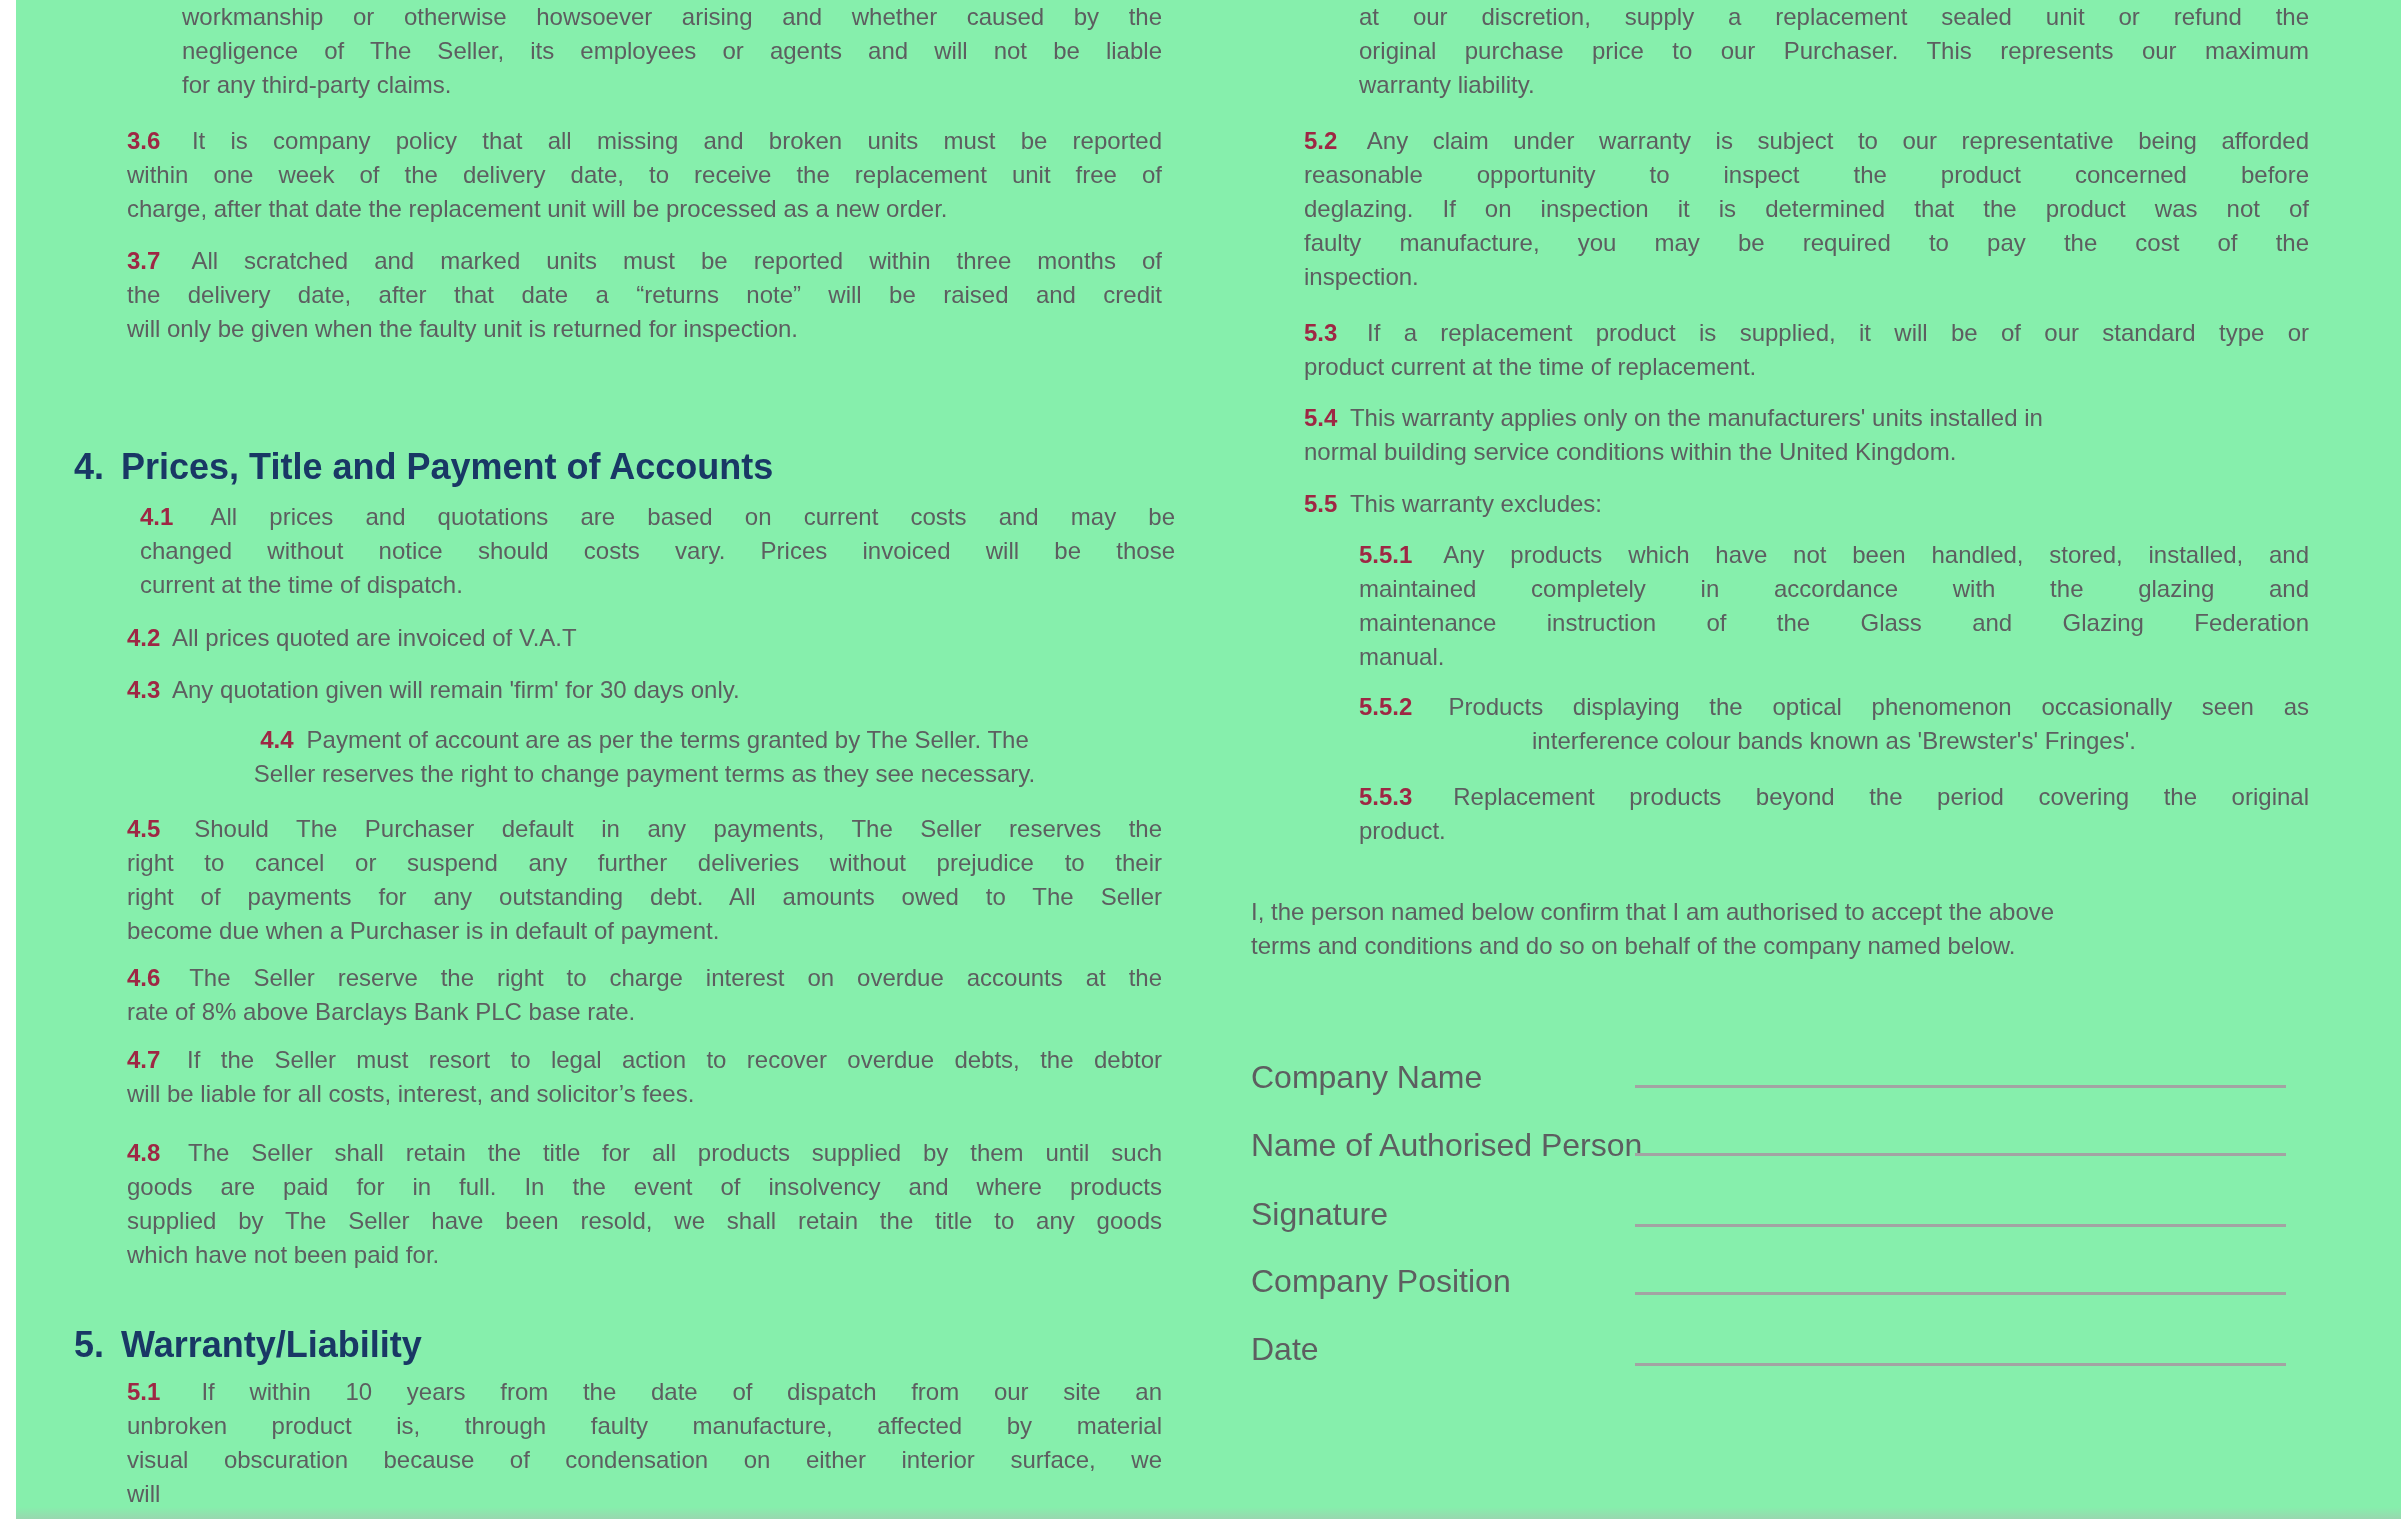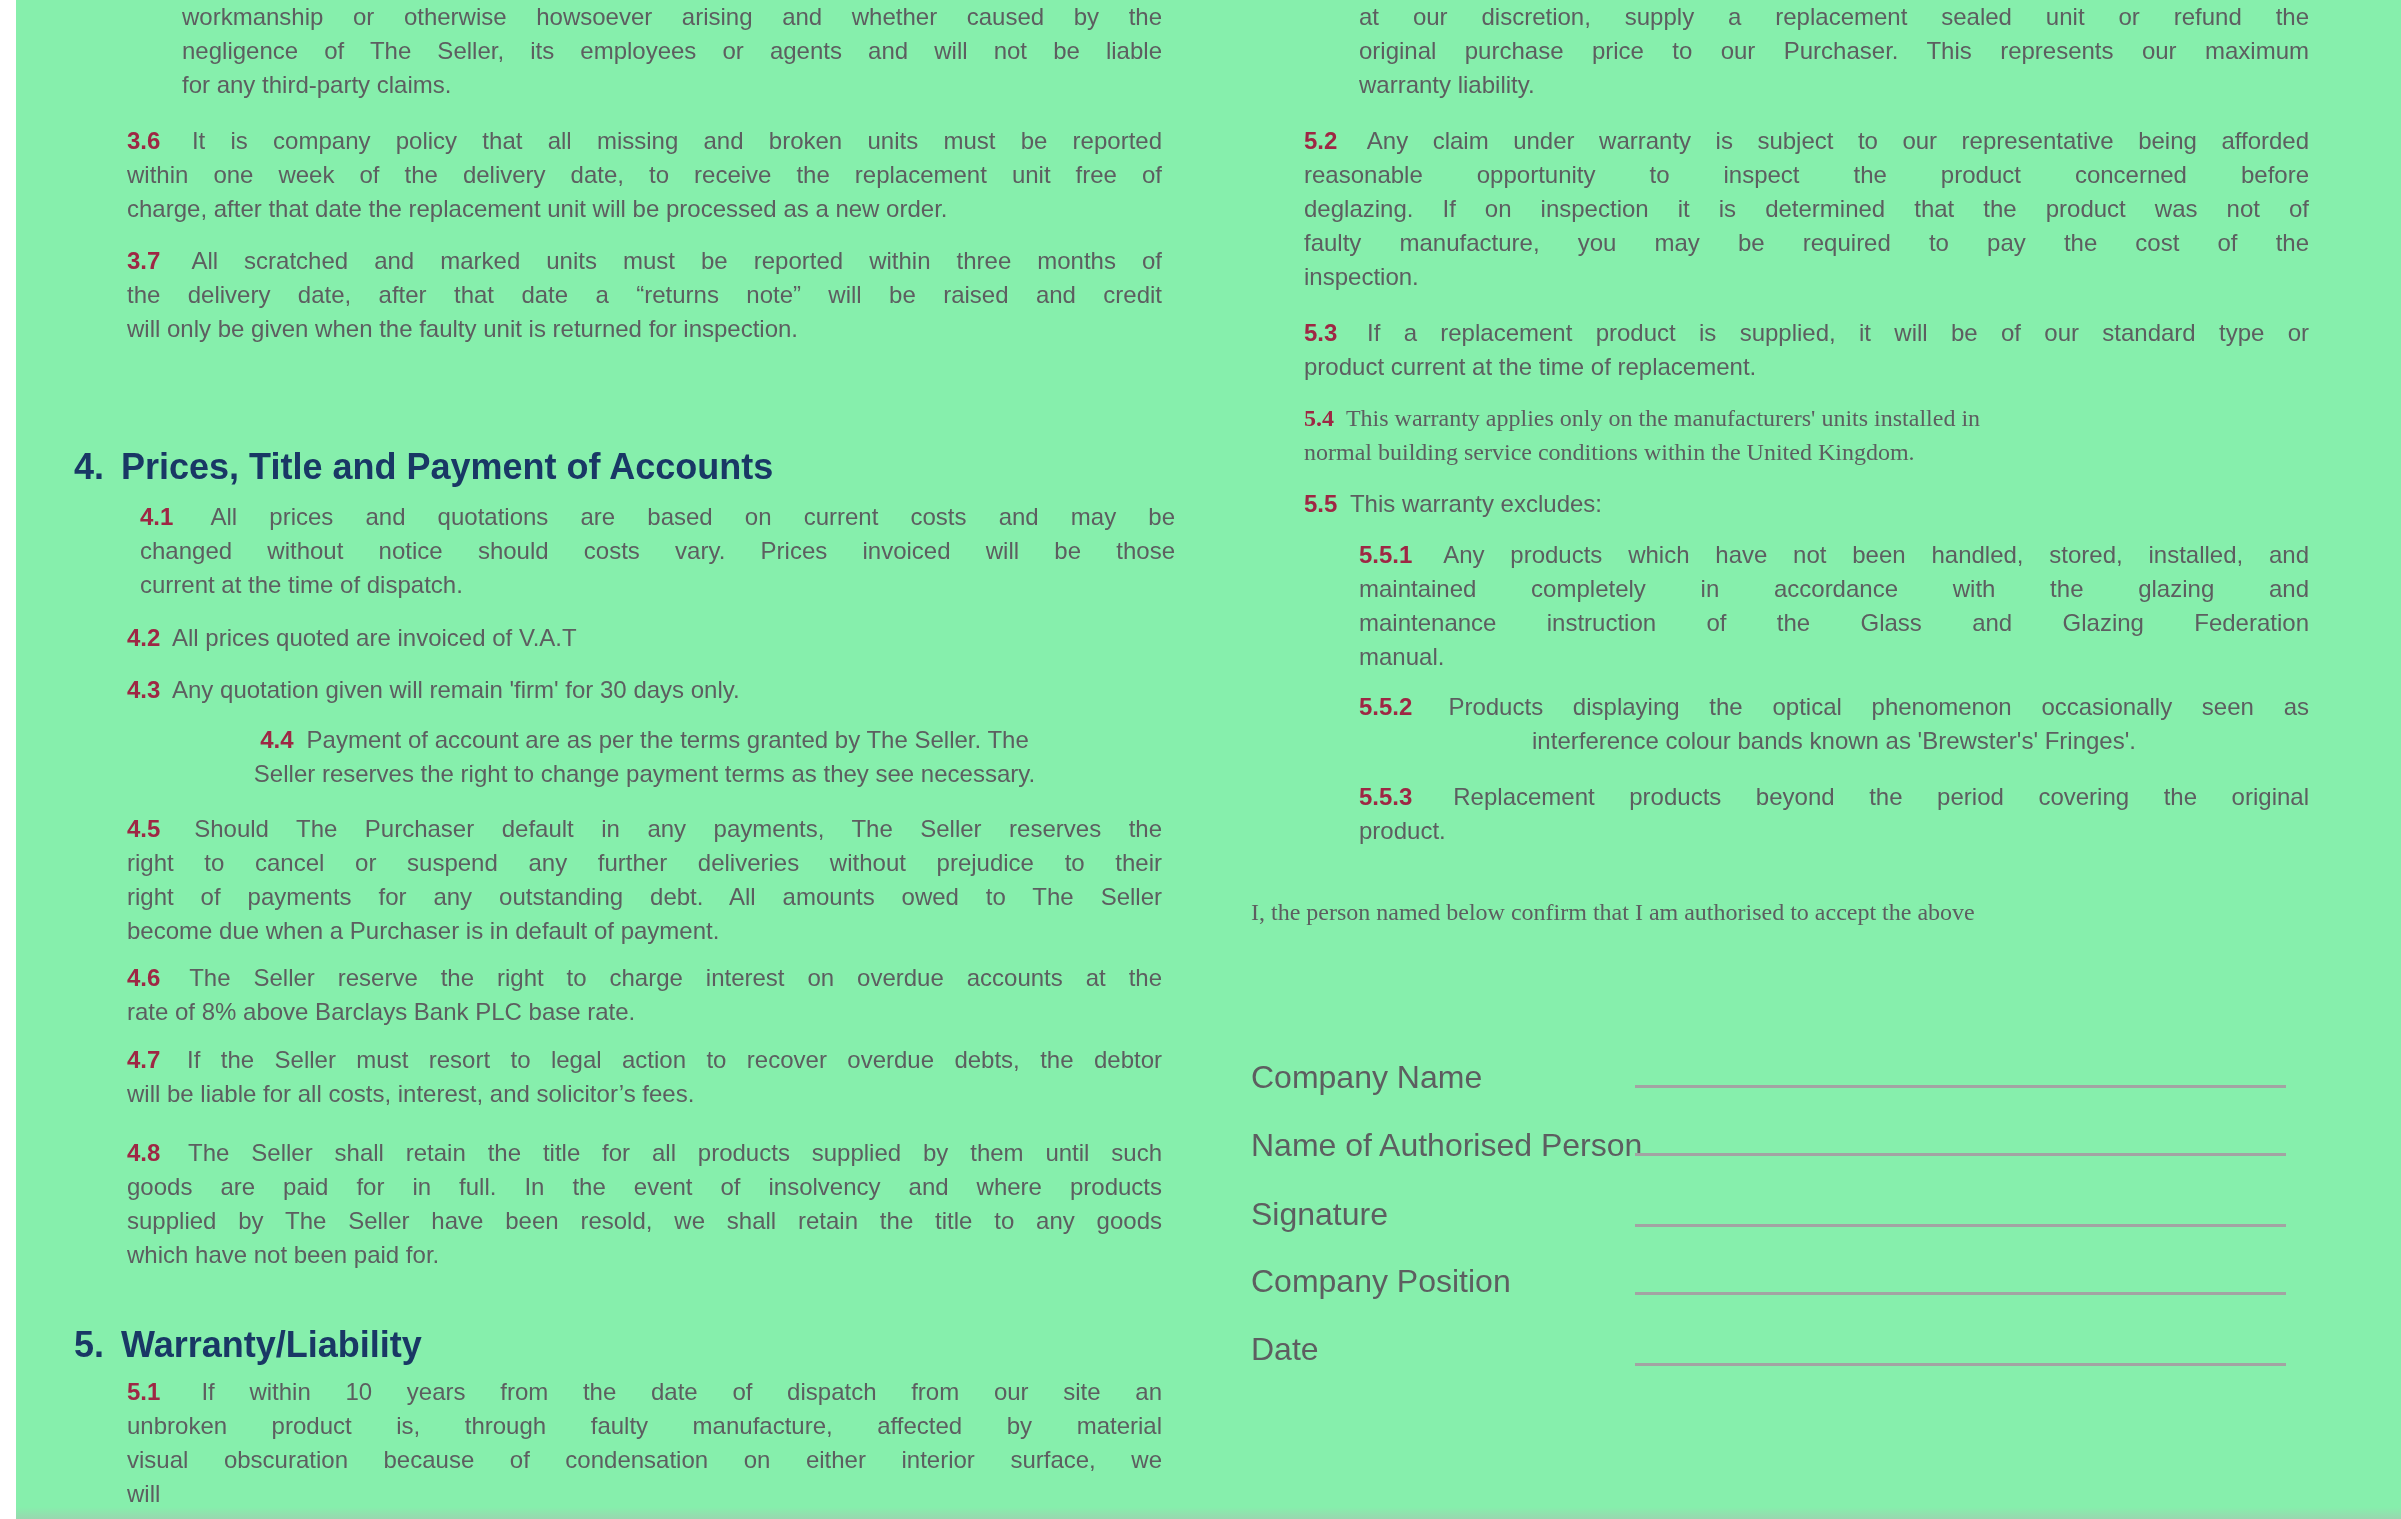--- a/index.html
+++ b/index.html
@@ -2,21 +2,21 @@
 <html style="font-size:14.3px"><head>
 <meta charset="utf-8">
 <style>
   html,body{margin:0;padding:0;background:#ffffff;}
   .page{position:relative;width:2401px;height:1519px;background:#86efac;overflow:hidden;
         font-family:"Liberation Sans","DejaVu Sans",sans-serif;color:#5d5e60;margin-left:16px;}
   .para{position:absolute;font-size:24px;}
   .ln{line-height:34px;height:34px;text-align:justify;text-align-last:justify;}
   .ln.last{text-align-last:left;}
   .ln.c{text-align:center;text-align-last:center;}
-  .ln.l{text-align:justify;text-align-last:left;font-family:Liberation Serif, serif;}
+  .ln.l{text-align:justify;text-align-last:left;}
   .num{font-weight:bold;color:#9e2744;margin-right:6.3px;}
   .heading{position:absolute;font-size:36px;font-weight:bold;color:#193865;line-height:39px;white-space:nowrap;}
   .hnum{display:inline-block;min-width:47px;}
   .flabel{position:absolute;font-size:32px;line-height:34px;color:#5d5e60;white-space:nowrap;}
   .fline{position:absolute;height:2.7px;background:#a3a3a3;}
   .bottom-shade{position:absolute;left:0;bottom:0;width:100%;height:11.7px;
         background:linear-gradient(to bottom,rgba(190,190,190,0),rgba(180,180,180,0.40));}
 </style>
 </head>
 <body>
@@ -139,20 +139,21 @@
     <div class="ln c"><span>interference colour bands known as 'Brewster's' Fringes'.</span></div>
   </div>
 
   <div class="para" style="left:1343px;top:780px;width:950px;">
     <div class="ln"><span class="num">5.5.3</span> <span>Replacement products beyond the period covering the original</span></div>
     <div class="ln last"><span>product.</span></div>
   </div>
 
   <div class="para" style="left:1235px;top:895px;width:1004px;">
     <div class="ln l"><span>I, the person named below confirm that I am authorised to accept the above</span></div>
+    <div class="ln l"><span>terms and conditions and do so on behalf of the company named below.</span></div>
   </div>
 
   <div class="flabel" style="left:1235px;top:1060px;">Company Name</div>
   <div class="fline" style="left:1619px;top:1085px;width:651px;"></div>
 
   <div class="flabel" style="left:1235px;top:1128px;">Name of Authorised Person</div>
   <div class="fline" style="left:1619px;top:1153px;width:651px;"></div>
 
   <div class="flabel" style="left:1235px;top:1197px;text-align:right;">Signature</div>
   <div class="fline" style="left:1619px;top:1224px;width:651px;"></div>

